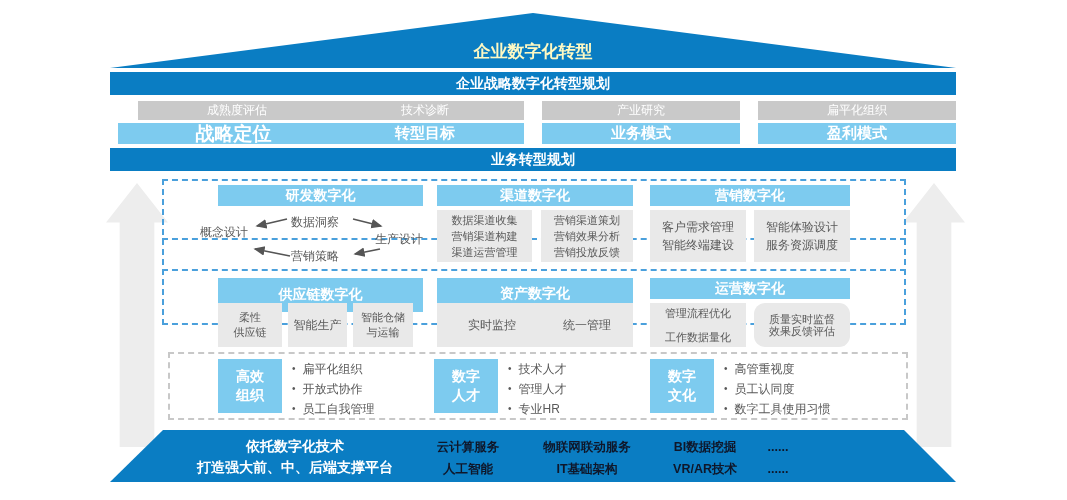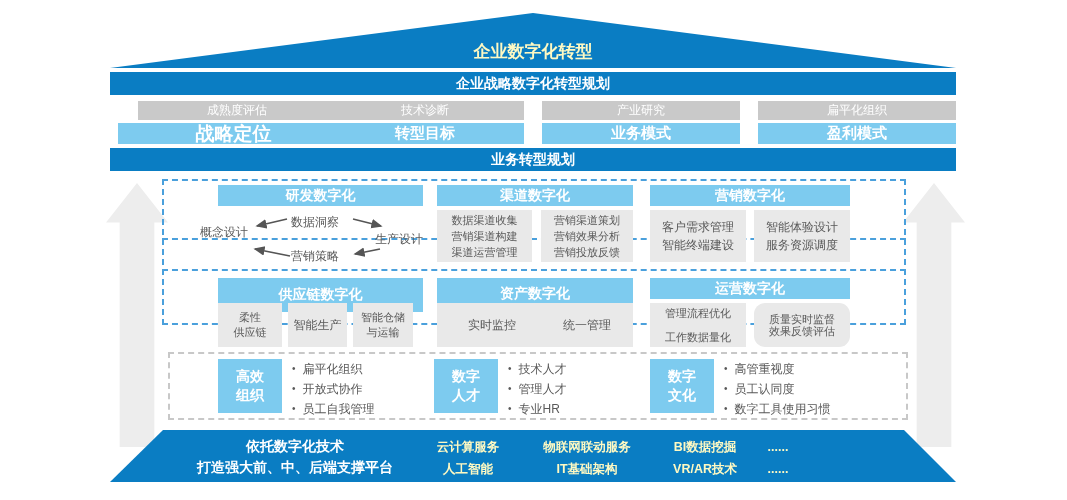--- a/index.html
+++ b/index.html
@@ -12,21 +12,21 @@
   .graybar{background:var(--gray-bar,#C9C9C9);color:#fff}
   .gbox{background:var(--gray-box,#E9E9E9);color:var(--text-gray,#595959)}
   .pre{white-space:pre-line}
   .dashline{border-top:2px dashed var(--dash-blue,#4AA0DC);height:0}
   .node{color:var(--text-gray,#595959);font-size:12px;line-height:14px;text-align:center;z-index:3}
   .bullets{color:var(--text-gray,#595959);font-size:12px;line-height:19px}
   .bullets div::before{content:"•";margin-right:7px;font-size:10px;vertical-align:1px}
   .uparrow{background:var(--arrow-gray,#EDEDED);
            clip-path:polygon(50% 0,100% 15%,78% 15%,78% 100%,22% 100%,22% 15%,0 15%);z-index:0}
   .z1{z-index:1}.z2{z-index:2}
-  .techcol{color:#fef9c3;font-weight:bold;font-size:12.5px;line-height:22px;text-align:center;padding-top:3px}
+  .techcol{color:#0f172a;font-weight:bold;font-size:12.5px;line-height:22px;text-align:center;padding-top:3px}
 </style>
 </head>
 <body>
 
 <div class="stage">
 
   <div class="abs uparrow" style="left:106px;top:183px;width:62px;height:264px;"></div>
   <div class="abs uparrow" style="left:903px;top:183px;width:62px;height:264px;"></div>
 
   <div class="abs blue" style="left:110px;top:13px;width:846px;height:55px;clip-path:polygon(50% 0,100% 100%,0 100%);">

